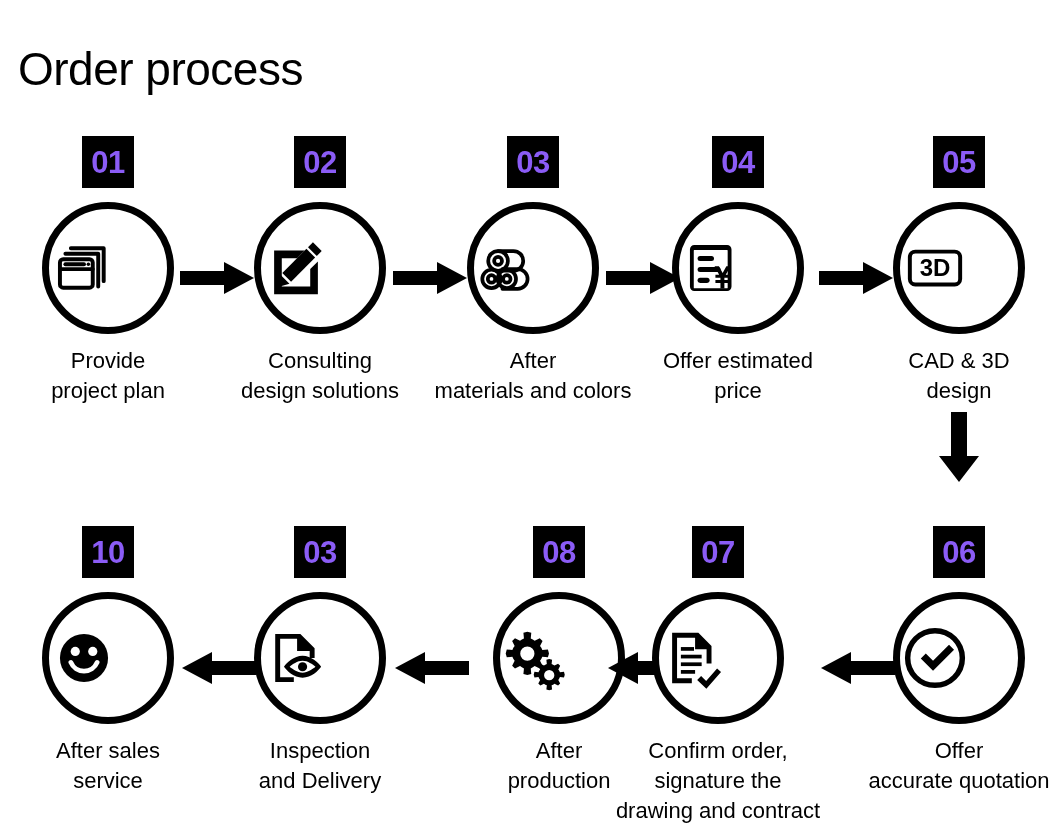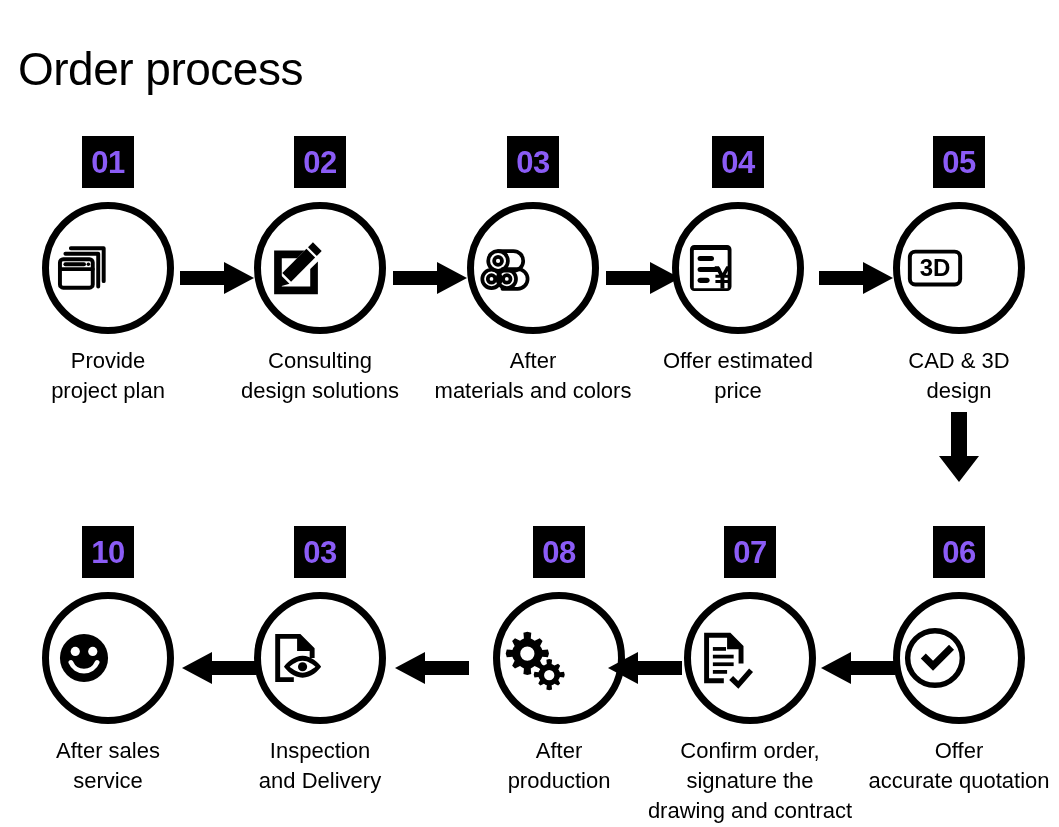--- a/index.html
+++ b/index.html
@@ -293,21 +293,21 @@
     <div class="step-label">After
 production</div>
   </div>
 
   <div class="arrow-h" style="left:606px;">
     <svg viewBox="0 0 76 44">
       <path d="M76 15H32V6L2 22l30 16v-9h44z" fill="#000"></path>
     </svg>
   </div>
 
-  <div class="step" style="left:644px;">
+  <div class="step" style="left:612px;">
     <div class="step-badge">07</div>
     <div class="step-circle">
       <span>
         <svg viewBox="0 0 64 64">
           <path d="M12 9h24l12 12v16h-4.5V24H33V13.5H16.5v37H30V55H12z" fill="#000"></path>
           <path d="M36.5 16V13.5L44 21h-2.5z" fill="#000"></path>
           <rect x="20" y="22" width="12" height="3.4" fill="#000"></rect>
           <rect x="20" y="29" width="19" height="3.4" fill="#000"></rect>
           <rect x="20" y="36" width="19" height="3.4" fill="#000"></rect>
           <rect x="20" y="43" width="13" height="3.4" fill="#000"></rect>

